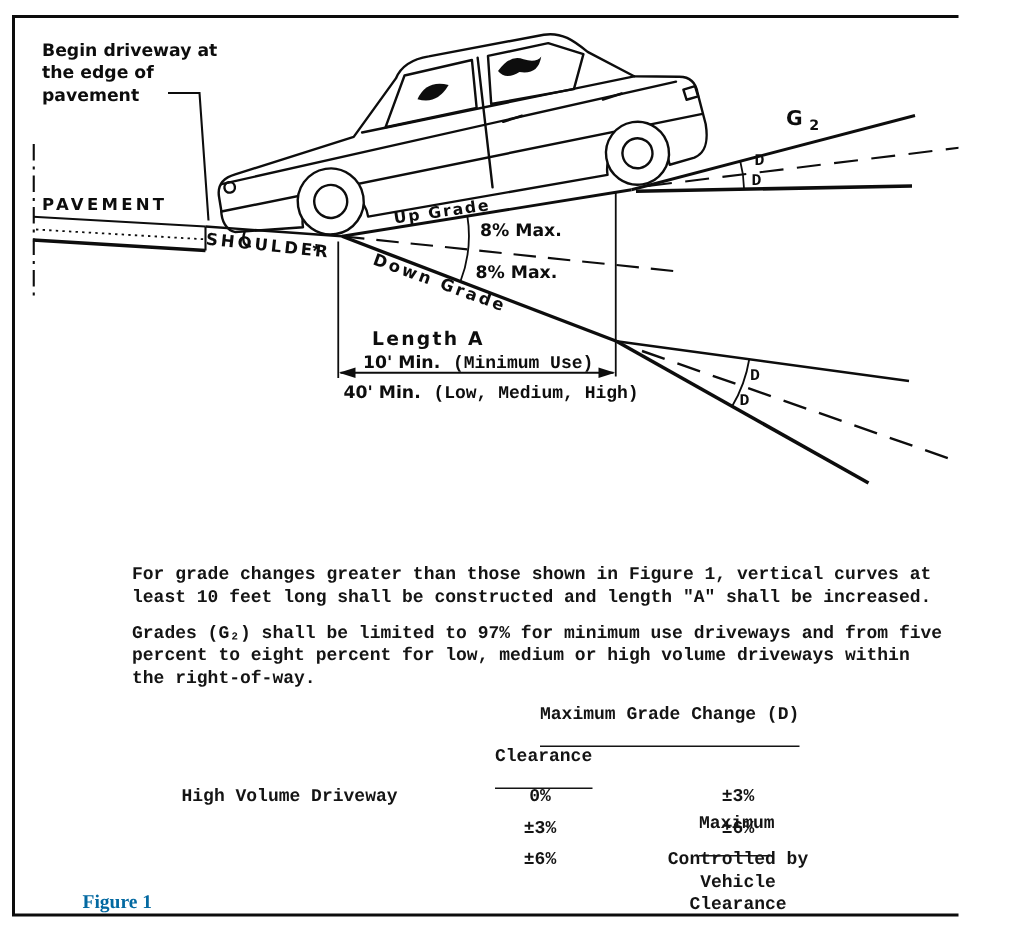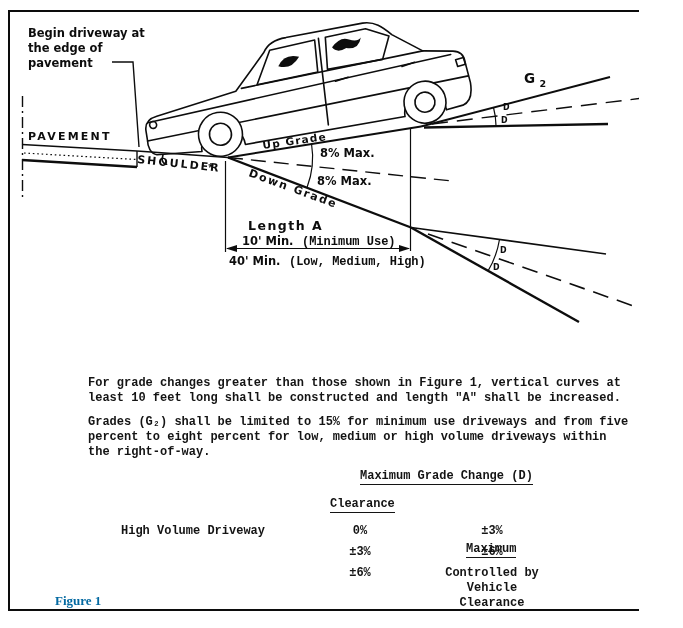--- a/index.html
+++ b/index.html
@@ -8,21 +8,21 @@
   .frame{position:absolute;left:8px;top:10px;width:659px;height:597px;
          border:2.5px solid #0c0c0c;}
   svg{position:absolute;left:0;top:0;}
   svg text{fill:#0d0d0d;}
   .hand{font-family:"DejaVu Sans",sans-serif;font-weight:bold;}
   .monot{font-family:"Liberation Mono",monospace;font-weight:bold;}
   .note{position:absolute;font-family:"Liberation Mono",monospace;font-weight:bold;
         font-size:12px;line-height:15px;white-space:pre;color:#141414;}
   .tbl-title,.tbl-col{position:absolute;font-family:"Liberation Mono",monospace;
         font-weight:bold;font-size:12px;color:#141414;border-bottom:1.5px solid #141414;
-        padding-bottom:1px;}
+        padding-bottom:14px;}
   .tbl-label{position:absolute;font-family:"Liberation Mono",monospace;font-weight:bold;
         font-size:12px;color:#141414;}
   .tbl-cell{position:absolute;font-family:"Liberation Mono",monospace;font-weight:bold;
         font-size:12px;color:#141414;text-align:center;white-space:pre-line;line-height:15px;}
   .fig-caption{position:absolute;left:55px;top:593px;font-family:"Liberation Serif",serif;
         font-weight:bold;font-size:13px;color:#0369a1;}
 </style>
 </head>
 <body>
 
@@ -119,21 +119,21 @@
     </text>
 
     <text class="monot" font-size="11" x="503" y="110">D</text>
     <text class="monot" font-size="11" x="501" y="123">D</text>
     <text class="monot" font-size="11" x="500" y="253">D</text>
     <text class="monot" font-size="11" x="493" y="270">D</text>
   </svg>
 
   <div class="note" style="left:88px;top:376px;">For grade changes greater than those shown in Figure 1, vertical curves at
 least 10 feet long shall be constructed and length "A" shall be increased.</div>
-  <div class="note" style="left:88px;top:415px;">Grades (G₂) shall be limited to 15% for minimum use driveways and from five
+  <div class="note" style="left:88px;top:415px;">Grades (G₂) shall be limited to 97% for minimum use driveways and from five
 percent to eight percent for low, medium or high volume driveways within
 the right-of-way.</div>
 
   <div class="tbl-title" style="left:360px;top:469px;">Maximum Grade Change (D)</div>
   <div class="tbl-col" style="left:330px;top:497px;">Clearance</div>
   <div class="tbl-col" style="left:466px;top:518px;margin-top:24px;">Maximum</div>
 
   <div class="tbl-label" style="left:121px;top:524px;">High Volume Driveway</div>
   <div class="tbl-cell" style="left:322px;top:524px;width:76px;">0%</div>
   <div class="tbl-cell" style="left:432px;top:524px;width:120px;">±3%</div>

